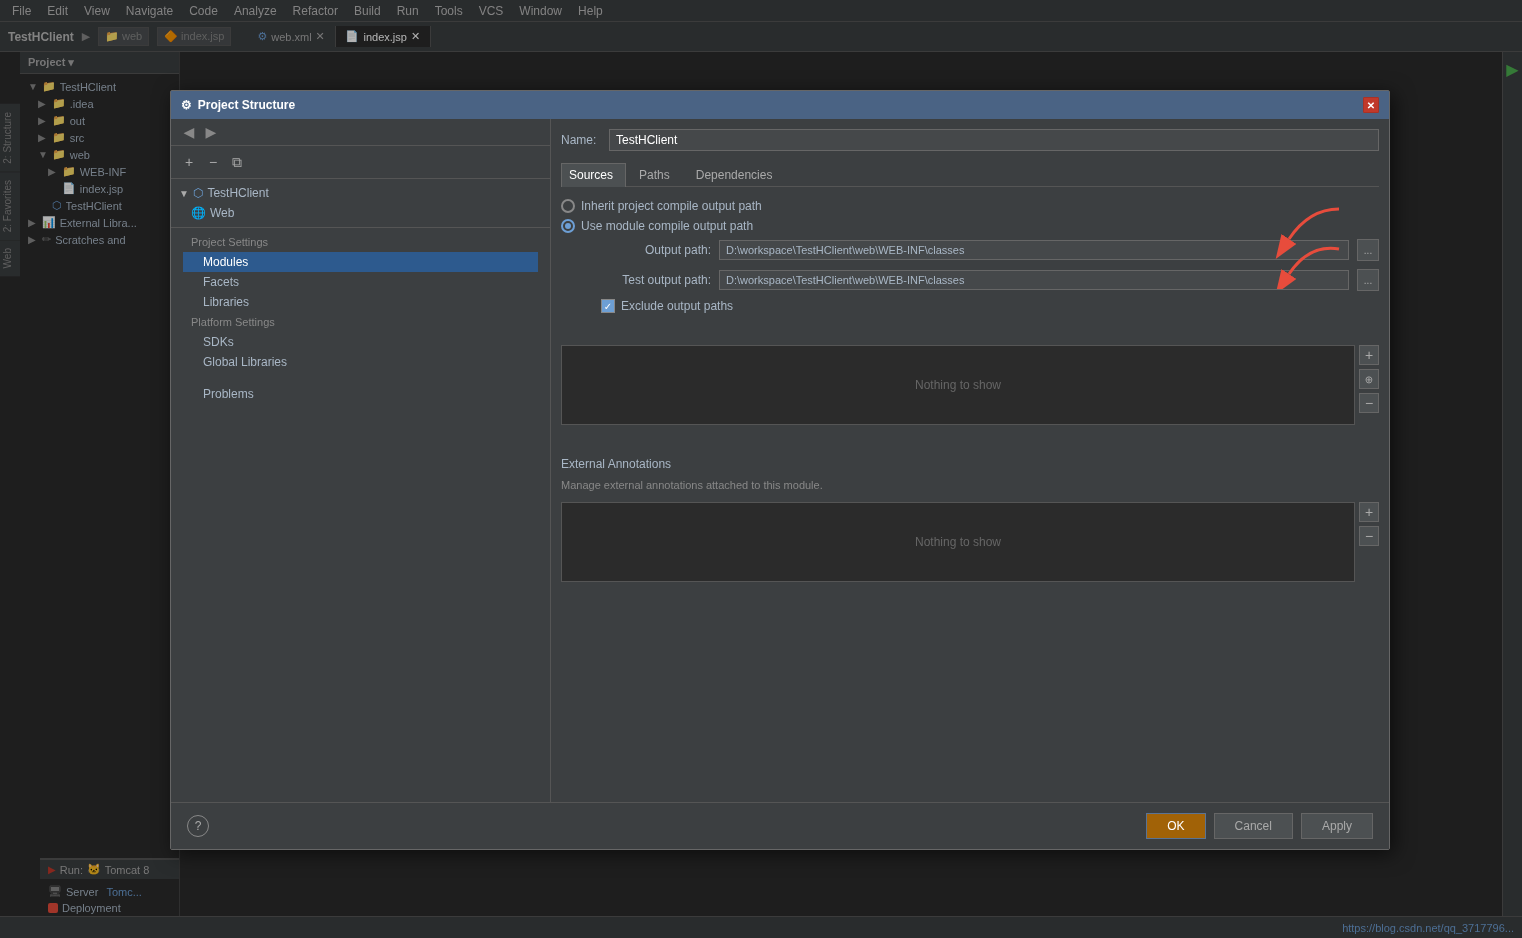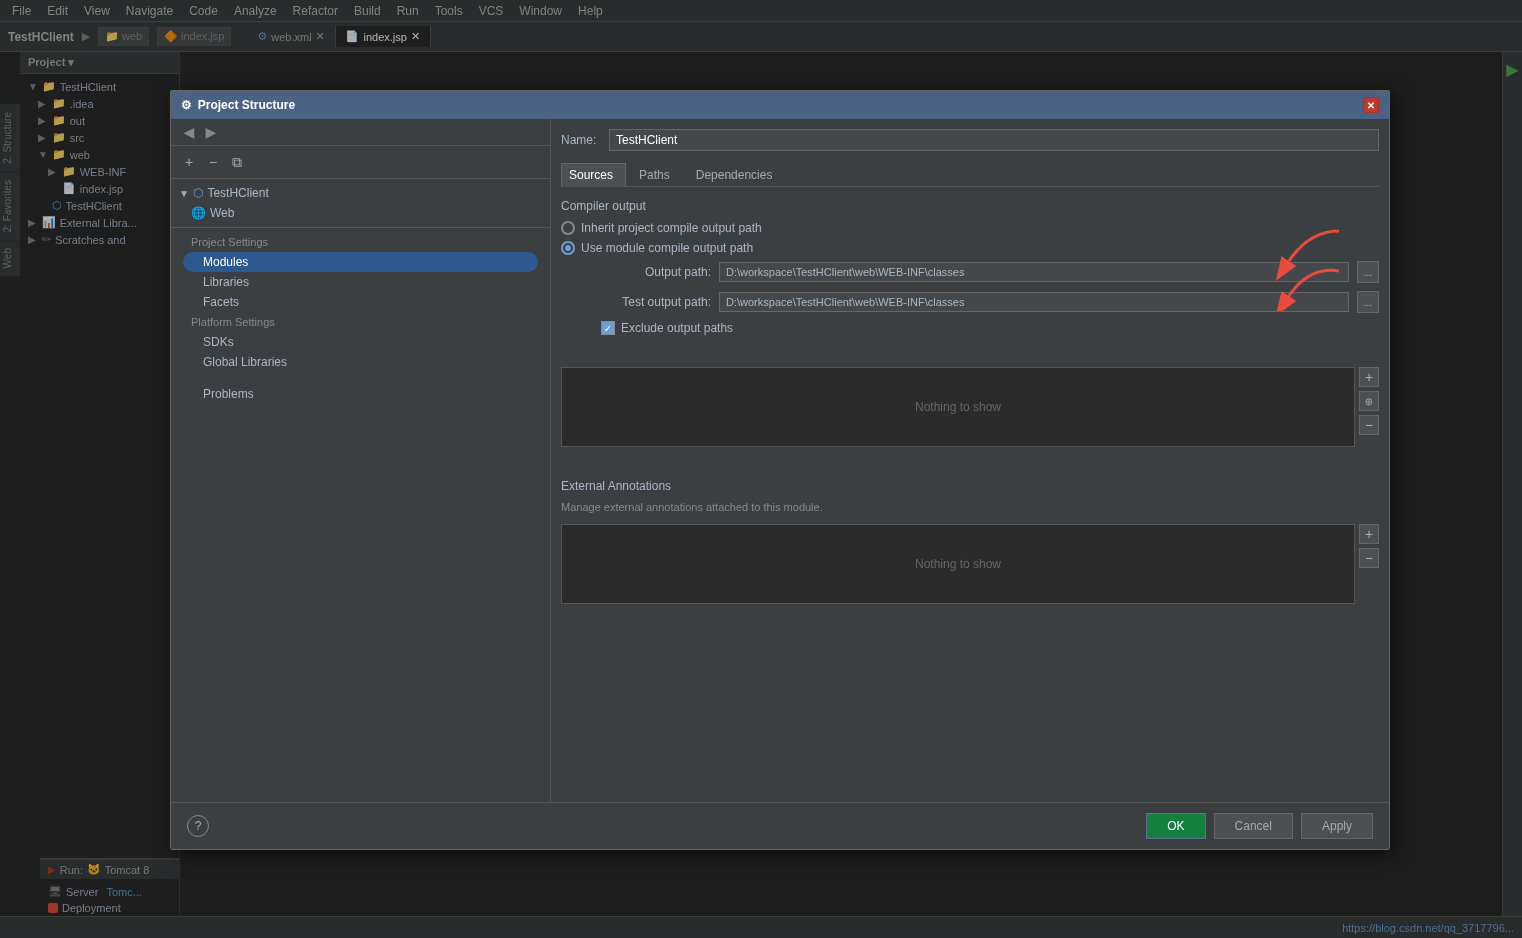--- a/index.html
+++ b/index.html
@@ -285,21 +285,21 @@
 
     .dialog-tree-item {
       padding: 3px 8px;
       display: flex;
       align-items: center;
       gap: 4px;
       cursor: pointer;
       color: #a9b7c6;
       font-size: 12px;
     }
-    .dialog-tree-item.selected { background: #2d5a8e; color: #fff; border-radius: 10px; }
+    .dialog-tree-item.selected { background: #2d5a8e; color: #fff; }
     .dialog-tree-item.indent1 { padding-left: 20px; }
 
     
     .dialog-right {
       flex: 1;
       display: flex;
       flex-direction: column;
       padding: 10px;
       overflow: auto;
       background: #3c3f41;
@@ -532,21 +532,21 @@
     }
 
     .btn {
       padding: 5px 20px;
       font-size: 12px;
       cursor: pointer;
       border: none;
     }
 
     .btn-primary {
-      background: #15803d;
+      background: #a16207;
       color: #fff;
       border: 1px solid #5a7394;
     }
 
     .btn-default {
       background: #4c5052;
       color: #aaa;
       border: 1px solid #666;
     }
 
@@ -778,24 +778,24 @@
             <span>Web</span>
           </div>
         </div>
 
         <div class="dialog-tree">
           <div class="dialog-tree-section">Project Settings</div>
           <div class="dialog-tree-item indent1 selected">
             <span>Modules</span>
           </div>
           <div class="dialog-tree-item indent1">
+            <span>Facets</span>
+          </div>
+          <div class="dialog-tree-item indent1">
             <span>Libraries</span>
-          </div>
-          <div class="dialog-tree-item indent1">
-            <span>Facets</span>
           </div>
 
           <div class="dialog-tree-section">Platform Settings</div>
           <div class="dialog-tree-item indent1">
             <span>SDKs</span>
           </div>
           <div class="dialog-tree-item indent1">
             <span>Global Libraries</span>
           </div>
 
@@ -814,21 +814,20 @@
           <input class="name-input" value="TestHClient" style="">
         </div>
 
         <div class="tabs-row">
           <div class="content-tab active">Sources</div>
           <div class="content-tab">Paths</div>
           <div class="content-tab">Dependencies</div>
         </div>
 
         <div class="compiler-output-section">
-          <div class="section-title">Compiler output</div>
 
           <div class="radio-row">
             <div class="radio-btn"></div>
             <span class="radio-label">Inherit project compile output path</span>
           </div>
 
           <div class="radio-row">
             <div class="radio-btn selected"></div>
             <span class="radio-label">Use module compile output path</span>
           </div>

